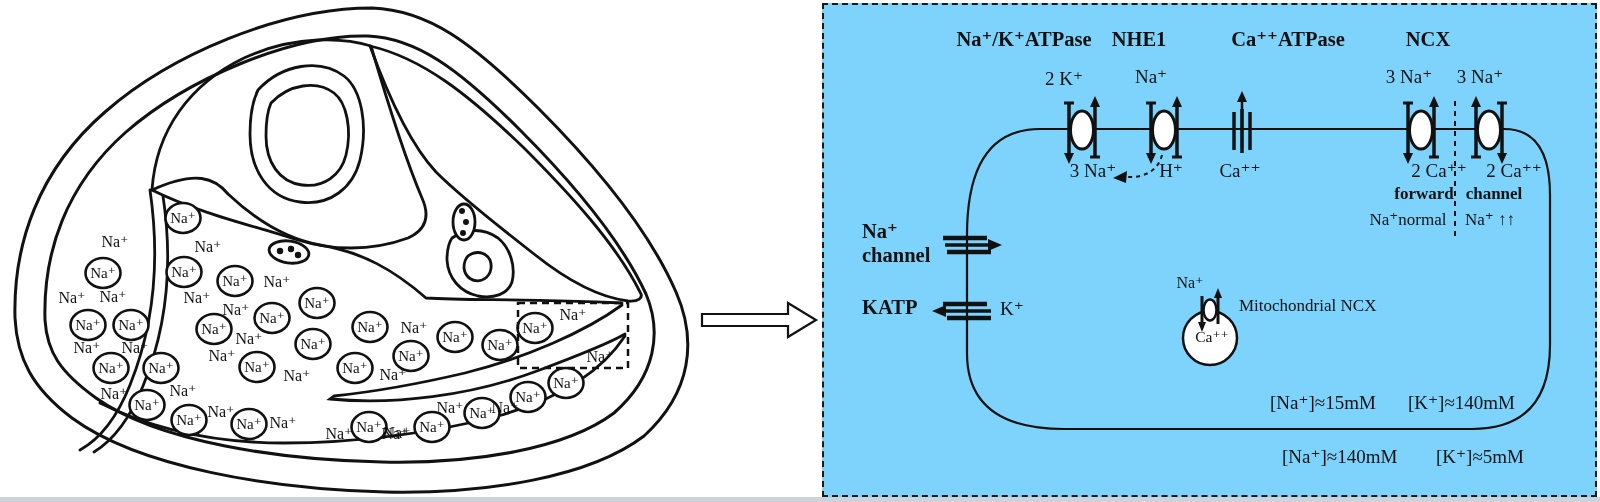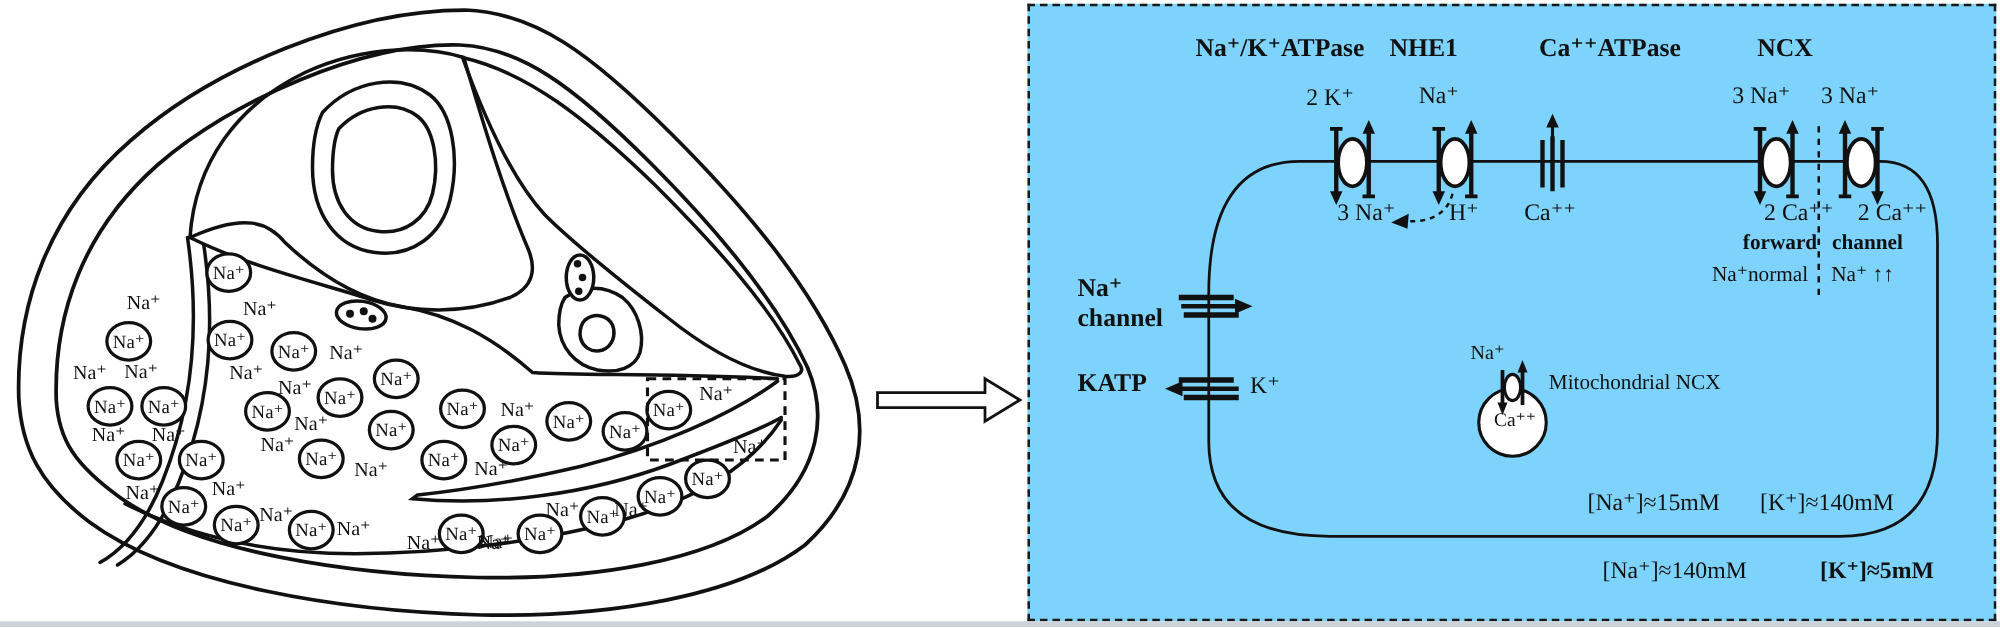--- a/index.html
+++ b/index.html
@@ -273,17 +273,17 @@
     <span class="b f21" style="left:38px;top:292px;">KATP</span>
     <span class="f19" style="left:176px;top:294px;">K⁺</span>
 
     <span class="c f16" style="left:366px;top:270px;">Na⁺</span>
     <span class="c f15" style="left:388px;top:324px;">Ca⁺⁺</span>
     <span class="f17" style="left:398px;top:292px;margin-left:17px;">Mitochondrial NCX</span>
 
     <span class="f19" style="left:446px;top:388px;">[Na⁺]≈15mM</span>
     <span class="f19" style="left:584px;top:388px;">[K⁺]≈140mM</span>
     <span class="f19" style="left:458px;top:442px;">[Na⁺]≈140mM</span>
-    <span class="f19" style="left:632px;top:442px;font-weight:bold;">[K⁺]≈5mM</span>
+    <span class="f19" style="left:612px;top:442px;">[K⁺]≈5mM</span>
   </div>
 
   <div class="bottom-strip"></div>
 </div>
 
 </body></html>

